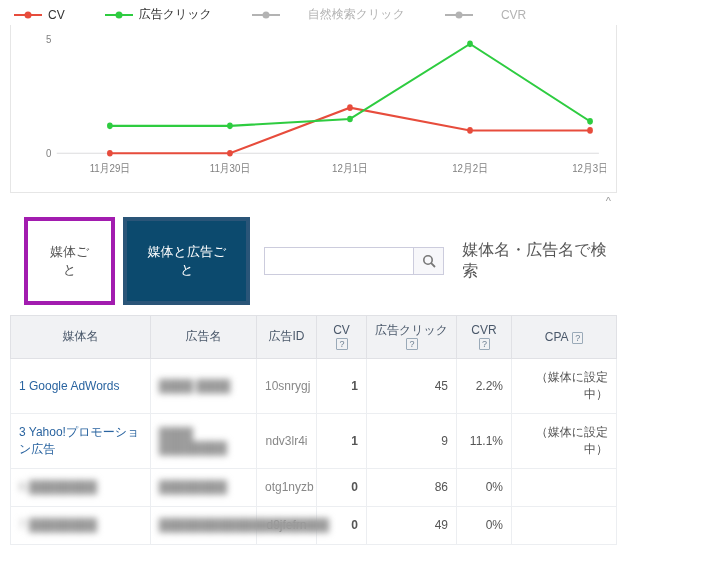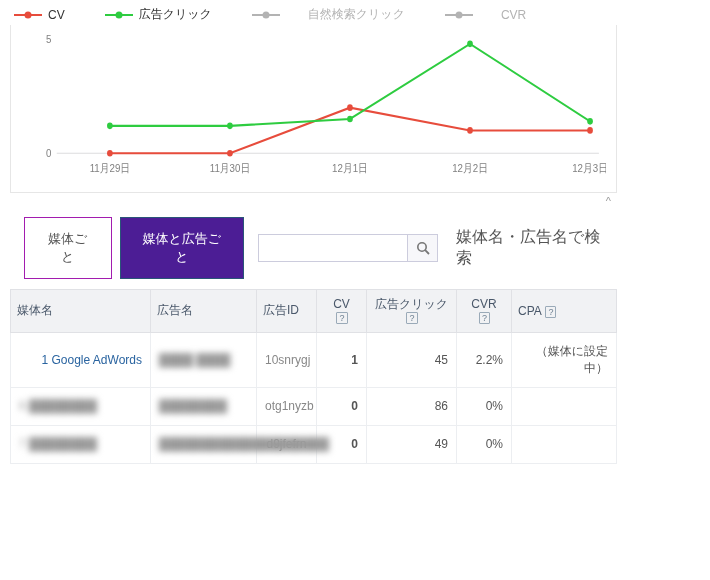--- a/index.html
+++ b/index.html
@@ -12,31 +12,31 @@
   .legend-line { display: inline-flex; align-items: center; }
   .legend-line svg { display: block; }
 
   .chart-box { border: 1px solid #e6e6e6; border-top: none; padding: 6px 10px 16px 28px; position: relative; height: 168px; }
   .chart-svg { width: 100%; height: 100%; }
   .tick { font-size: 11px; fill: #808080; }
 
   .expand { text-align: right; padding: 2px 6px; color: #999; font-size: 11px; }
 
   .controls { display: flex; align-items: center; gap: 8px; padding: 8px 10px 10px 14px; }
-  .tab-btn { padding: 12px 18px; font-size: 13px; border: 1px solid #a21caf; background: #fff; color: #555; cursor: pointer; }
-  .tab-btn.active { background: #4c1d95; color: #fff; border-color: #2a5578; }
+  .tab-btn { padding: 22px 18px; font-size: 13px; border: 4px solid #a21caf; background: #fff; color: #555; cursor: pointer; }
+  .tab-btn.active { background: #0c4a6e; color: #fff; border-color: #2a5578; }
   .search-box { display: flex; align-items: center; margin-left: 6px; }
   .search-input { width: 150px; height: 28px; border: 1px solid #ccd; padding: 0 6px; font-size: 12px; }
   .search-btn { width: 30px; height: 28px; border: 1px solid #ccd; border-left: none; background: #f7f7fa; display: flex; align-items: center; justify-content: center; cursor: pointer; }
   .search-hint { margin-left: 10px; color: #555; font-size: 16px; }
 
   table.data { width: 100%; border-collapse: collapse; table-layout: fixed; }
-  table.data th { background: #f1f2f4; font-weight: normal; color: #4a586a; border: 1px solid #e0e1e5; padding: 8px 6px; font-size: 12px; text-align: left; vertical-align: middle; }
+  table.data th { background: #f1f2f4; font-weight: normal; color: #4a586a; border: 1px solid #e0e1e5; padding: 8px 6px; font-size: 12px; text-align: center; vertical-align: middle; }
   table.data td { border: 1px solid #eceef1; padding: 10px 8px; font-size: 12px; vertical-align: middle; height: 38px; }
-  .c-name { color: #2a64a0; text-align: right; }
+  .c-name { color: #2a64a0; }
   .c-num { text-align: right; color: #555; }
   .c-id { color: #888; font-size: 11px; text-align: center; }
   .q-icon { display: inline-block; border: 1px solid #9aaab8; color: #6e8092; font-size: 9px; padding: 0 2px; line-height: 10px; border-radius: 1px; margin-left: 1px; }
   .hdr-stack { display: flex; flex-direction: column; align-items: center; line-height: 1.15; }
   .bottom-fade { position: absolute; left: 0; right: 0; bottom: 0; height: 32px; background: linear-gradient(to bottom, rgba(255,255,255,0), rgba(255,255,255,1)); pointer-events: none; }
 
   .blurred { filter: blur(3px); color: #9a9a9a; }
 </style>
 </head>
 <body>
@@ -165,20 +165,29 @@
         <tr>
           <td class="c-name">1 Google AdWords</td>
           <td class="blurred">████ ████</td>
           <td class="c-id">10snrygj</td>
           <td class="c-num"><b>1</b></td>
           <td class="c-num">45</td>
           <td class="c-num">2.2%</td>
           <td class="c-num">（媒体に設定中）</td>
         </tr>
         <tr>
+          <td class="c-name">3 Yahoo!プロモーション広告</td>
+          <td class="blurred">████ ████████</td>
+          <td class="c-id">ndv3lr4i</td>
+          <td class="c-num"><b>1</b></td>
+          <td class="c-num">9</td>
+          <td class="c-num">11.1%</td>
+          <td class="c-num">（媒体に設定中）</td>
+        </tr>
+        <tr>
           <td class="blurred">6 ████████</td>
           <td class="blurred">████████</td>
           <td class="c-id">otg1nyzb</td>
           <td class="c-num"><b>0</b></td>
           <td class="c-num">86</td>
           <td class="c-num">0%</td>
           <td class="c-num"></td>
         </tr>
         <tr>
           <td class="blurred">7 ████████</td>

